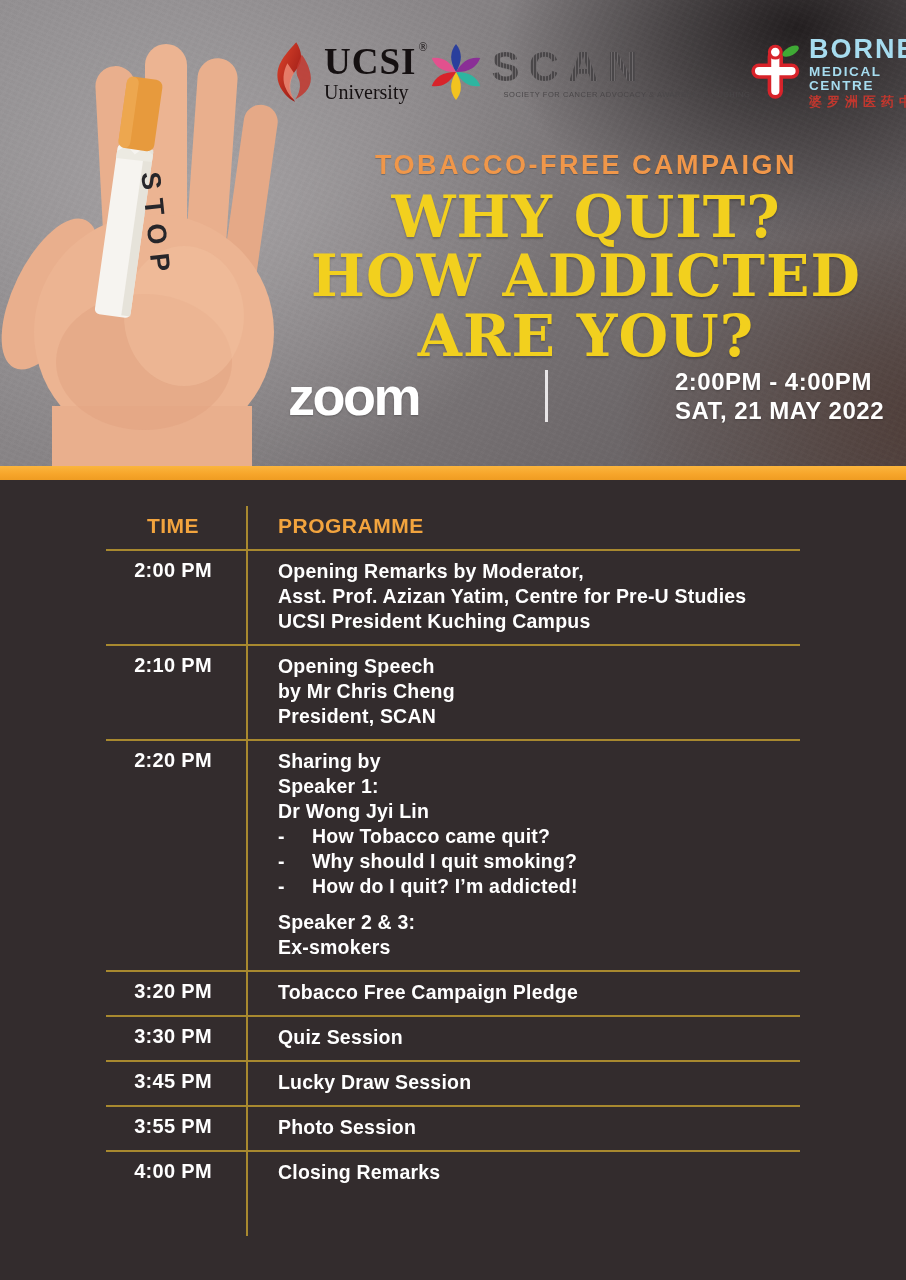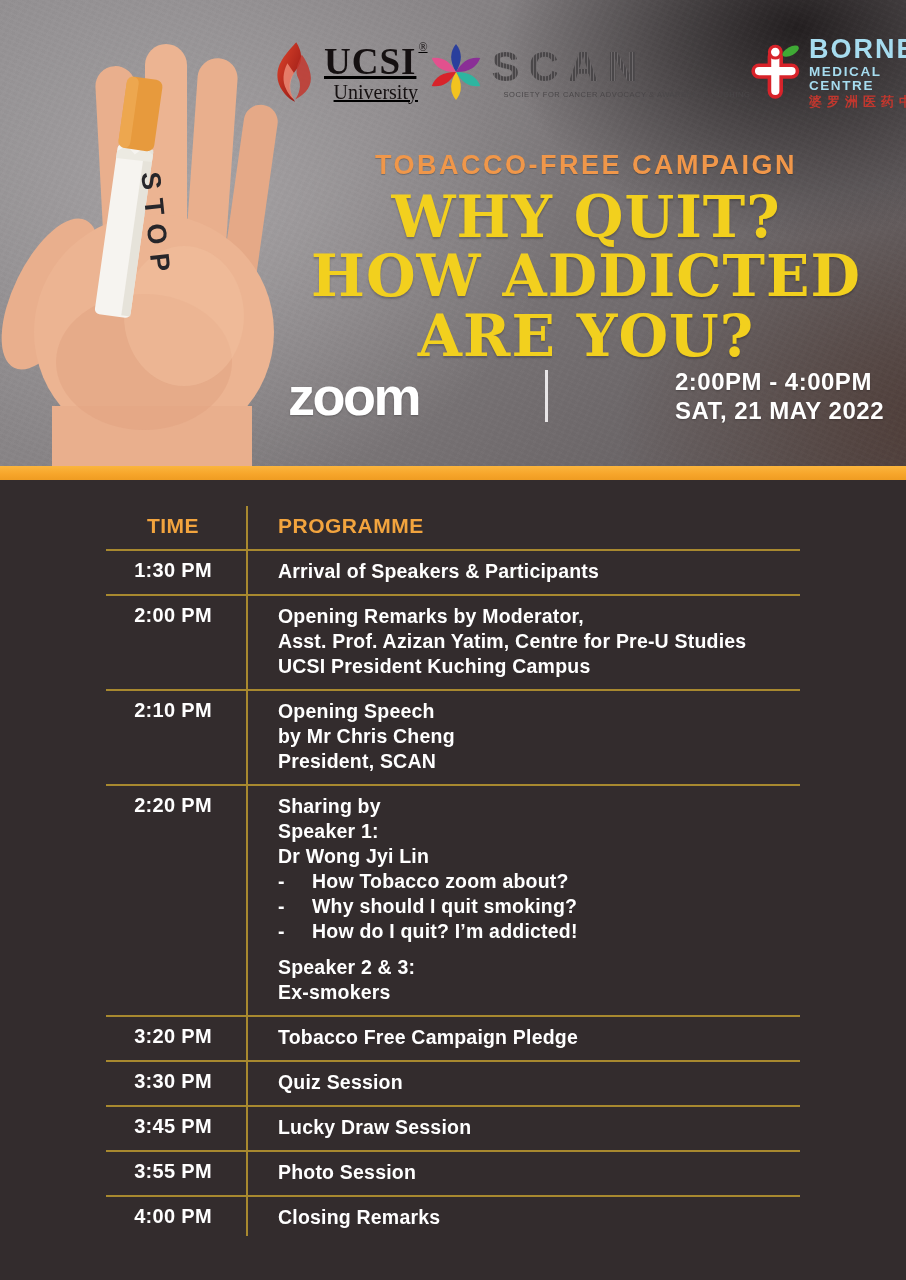--- a/index.html
+++ b/index.html
@@ -21,21 +21,21 @@
     background:
       repeating-linear-gradient(23deg, rgba(255,255,255,.05) 0 2px, rgba(0,0,0,.05) 2px 5px),
       repeating-linear-gradient(-64deg, rgba(255,255,255,.04) 0 3px, rgba(0,0,0,.04) 3px 7px);
   }
 
   .hand-wrap { position:absolute; left:-6px; top:26px; width:300px; height:440px; }
 
   
   .logos { position:absolute; left:272px; top:36px; width:600px; display:flex; align-items:center; justify-content:space-between; }
   .logo { display:flex; align-items:center; gap:8px; }
-  .ucsi-text { display:flex; flex-direction:column; align-items:center; line-height:1;text-decoration:underline; }
+  .ucsi-text { display:flex; flex-direction:column; align-items:flex-start; line-height:1; }
   .ucsi-name-row { display:flex; align-items:flex-start; }
   .ucsi-name { font-family:"Liberation Serif", serif; font-weight:700; font-size:37px; color:#151011; letter-spacing:1px; }
   .ucsi-reg { font-family:"Liberation Serif", serif; font-size:12px; color:#151011; margin-left:2px; margin-top:-2px; }
   .ucsi-sub { font-family:"Liberation Serif", serif; font-size:20px; color:#151011; margin-top:2px; }
   .scan-text { display:flex; flex-direction:column; line-height:1; }
   .scan-name { font-weight:700; font-size:42px; color:#4a4749; letter-spacing:9px;
     background:repeating-linear-gradient(90deg,#4a4749 0 2px,#6d696b 2px 3px);
     -webkit-background-clip:text; background-clip:text; -webkit-text-fill-color:transparent; }
   .scan-tagline { font-size:7.5px; color:#4a4749; letter-spacing:.55px; margin-top:3px; white-space:nowrap;padding-left:12px; }
   .borneo-text { display:flex; flex-direction:column; line-height:1; }
@@ -192,28 +192,20 @@
 
   <div class="stripe"></div>
 
   <div class="programme">
     <div class="prog-table">
       <div class="prow header-row">
         <div class="col-time th">TIME</div>
         <div class="col-prog th">PROGRAMME</div>
       </div>
       <div>
-  <div class="prow">
-    <div class="col-time time-label time">1:30 PM</div>
-    <div class="col-prog lines">
-              <div class="pline">
-                <span class="ptext">Arrival of Speakers &amp; Participants</span>
-              </div>
-            </div>
-  </div>
 
   <div class="prow">
     <div class="col-time time-label time">2:00 PM</div>
     <div class="col-prog lines">
               <div class="pline">
                 <span class="ptext">Opening Remarks by Moderator,</span>
               </div>
               <div class="pline">
                 <span class="ptext">Asst. Prof. Azizan Yatim, Centre for Pre-U Studies</span>
               </div>
@@ -245,21 +237,21 @@
                 <span class="ptext">Sharing by</span>
               </div>
               <div class="pline">
                 <span class="ptext">Speaker 1:</span>
               </div>
               <div class="pline">
                 <span class="ptext">Dr Wong Jyi Lin</span>
               </div>
               <div class="pline">
                 <span class="dash">-</span>
-                <span class="ptext">How Tobacco zoom about?</span>
+                <span class="ptext">How Tobacco came quit?</span>
               </div>
               <div class="pline">
                 <span class="dash">-</span>
                 <span class="ptext">Why should I quit smoking?</span>
               </div>
               <div class="pline">
                 <span class="dash">-</span>
                 <span class="ptext">How do I quit? I’m addicted!</span>
               </div>
               <div class="pline gap">

